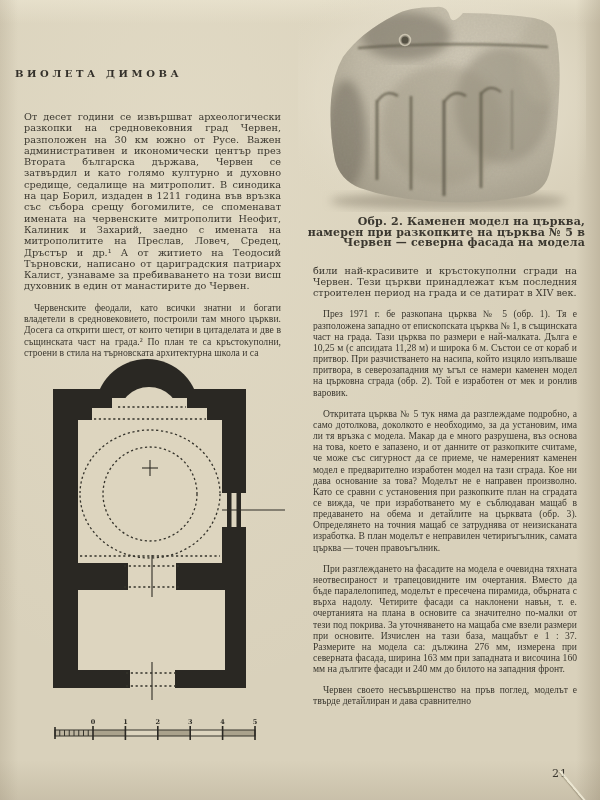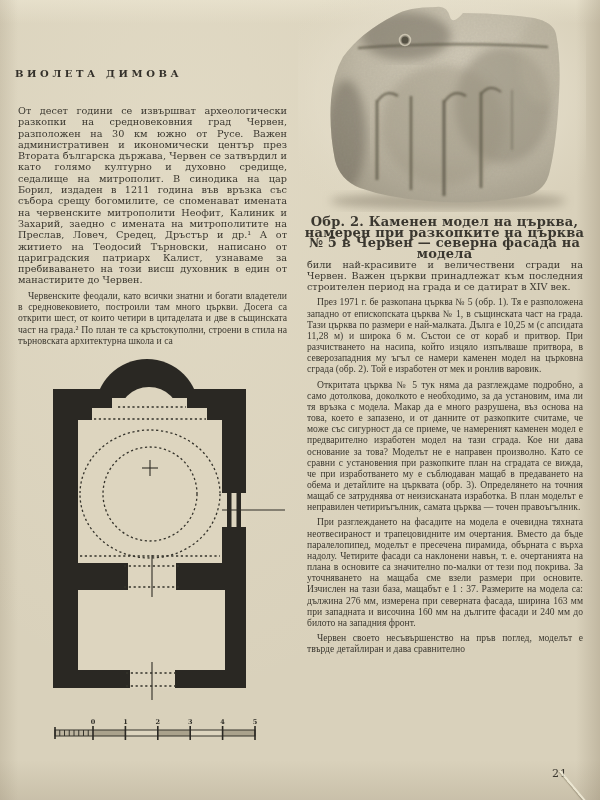--- a/index.html
+++ b/index.html
@@ -13,24 +13,24 @@
           radial-gradient(ellipse at 30% 20%, rgba(240,234,214,.35), rgba(240,234,214,0) 60%),
           #d9d1bb;}
   .abs{position:absolute;}
   #title{left:14px;top:33px;width:300px;font-size:19.5px;font-weight:bold;
          letter-spacing:.6px;color:#2c2a24;white-space:nowrap;}
   #author{left:15px;top:68px;font-size:10px;font-weight:bold;
           letter-spacing:3.6px;color:#33302a;}
   .col{color:#3a372f;font-size:9.7px;line-height:11.3px;text-align:justify;}
   #leftcol{left:14px;top:101px;width:277px;}
   #rightcol{left:303px;top:255px;width:284px;font-size:9.6px;line-height:11.15px;}
-  .para{margin:4px;}
+  .para{margin:10px;}
   .para.indent{text-indent:10px;font-family:Liberation Serif, serif;}
-  .caption{font-size:13px;line-height:10.6px;font-weight:bold;
-           color:#3a372f;letter-spacing:.2px;text-align:center;}
+  .caption{font-size:11px;line-height:10.6px;font-weight:bold;
+           color:#3a372f;letter-spacing:.2px;text-align:right;}
   #fig2caption{left:304px;top:217px;width:281px;}
   #fig1caption{left:14px;top:761px;width:276px;padding-left:22px;text-indent:-22px;}
   #pagenum{left:552px;top:767px;font-size:11px;letter-spacing:1px;color:#3a372f;}
   #planfig{left:48px;top:356px;}
   #stonefig{left:298px;top:0px;}
   #crease{left:560px;top:770px;width:60px;height:2px;
           background:rgba(241,236,216,.85);
           box-shadow:0 1px 1px rgba(90,80,55,.35);
           transform:rotate(50deg);transform-origin:left center;}
 </style>
@@ -95,21 +95,21 @@
   <div id="fig2caption" class="abs caption">Обр. 2. Каменен модел на църква, намерен при разкопките на църква № 5 в Червен — северна фасада на модела</div>
 
   <div id="author" class="abs">ВИОЛЕТА ДИМОВА</div>
 
   <div id="leftcol" class="abs col">
     <p class="para">От десет години се извършват археологически разкопки на средновековния град Червен, разположен на 30 км южно от Русе. Важен административен и икономически център през Втората българска държава, Червен се затвърдил и като голямо културно и духовно средище, седалище на митрополит. В синодика на цар Борил, издаден в 1211 година във връзка със събора срещу богомилите, се споменават имената на червенските митрополити Неофит, Калиник и Захарий, заедно с имената на митрополитите на Преслав, Ловеч, Средец, Дръстър и др.¹ А от житието на Теодосий Търновски, написано от цариградския патриарх Калист, узнаваме за пребиваването на този висш духовник в един от манастирите до Червен.</p>
     <p class="para indent">Червенските феодали, като всички знатни и богати владетели в средновековието, построили там много църкви. Досега са открити шест, от които четири в цитаделата и две в същинската част на града.² По план те са кръстокуполни, строени в стила на търновската архитектурна школа и са</p>
   </div>
 
   <div id="rightcol" class="abs col">
-    <p class="para">били най-красивите и величествени сгради на Червен. Важен църкви принадлежат към последния строителен период на града и се датират в XIV век.</p>
+    <p class="para">били най-красивите и кръстокуполни сгради на Червен. Тези църкви принадлежат към последния строителен период на града и се датират в XIV век.</p>
     <p class="para indent">През 1971 г. бе разкопана църква № 5 (обр. 1). Тя е разположена западно от епископската църква № 1, в същинската част на града. Тази църква по размери е най-малката. Дълга е 10,25 м (с апсидата 11,28 м) и широка 6 м. Състои се от кораб и притвор. При разчистването на насипа, който изцяло изпълваше притвора, в северозападния му ъгъл се намери каменен модел на църковна сграда (обр. 2). Той е изработен от мек и ронлив варовик.</p>
     <p class="para indent">Откритата църква № 5 тук няма да разглеждаме подробно, а само дотолкова, доколкото е необходимо, за да установим, има ли тя връзка с модела. Макар да е много разрушена, въз основа на това, което е запазено, и от данните от разкопките считаме, че може със сигурност да се приеме, че намереният каменен модел е предварително изработен модел на тази сграда. Кое ни дава основание за това? Моделът не е направен произволно. Като се сравни с установения при разкопките план на сградата се вижда, че при изработването му е съблюдаван мащаб в предаването на обема и детайлите на църквата (обр. 3). Определянето на точния мащаб се затруднява от неизисканата изработка. В план моделът е неправилен четириъгълник, самата църква — точен правоъгълник.</p>
     <p class="para indent">При разглеждането на фасадите на модела е очевидна тяхната неотвесираност и трапецовидните им очертания. Вместо да бъде паралелопипед, моделът е пресечена пирамида, обърната с върха надолу. Четирите фасади са наклонени навън, т. е. очертанията на плана в основите са значително по-малки от тези под покрива. За уточняването на мащаба сме взели размери при основите. Изчислен на тази база, мащабът е 1 : 37. Размерите на модела са: дължина 276 мм, измерена при северната фасада, ширина 163 мм при западната и височина 160 мм на дългите фасади и 240 мм до билото на западния фронт.</p>
     <p class="para indent">Червен своето несъвършенство на пръв поглед, моделът е твърде детайлиран и дава сравнително</p>
   </div>
 
   <svg id="planfig" class="abs" width="242" height="402" viewBox="0 0 242 402">
     <g>
       <path d="M47,55 A52,52 0 0 1 151,55 Z" fill="#2a2823"></path>
       <rect x="5" y="33" width="193" height="299" fill="#2a2823"></rect>

